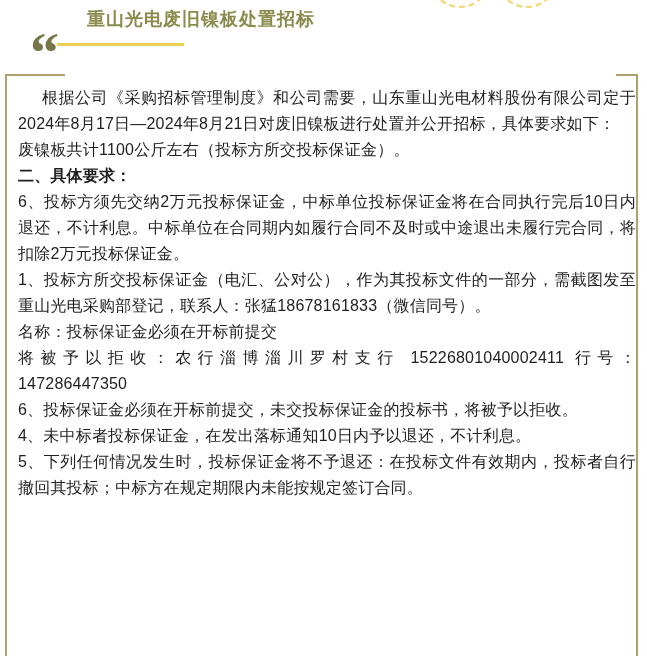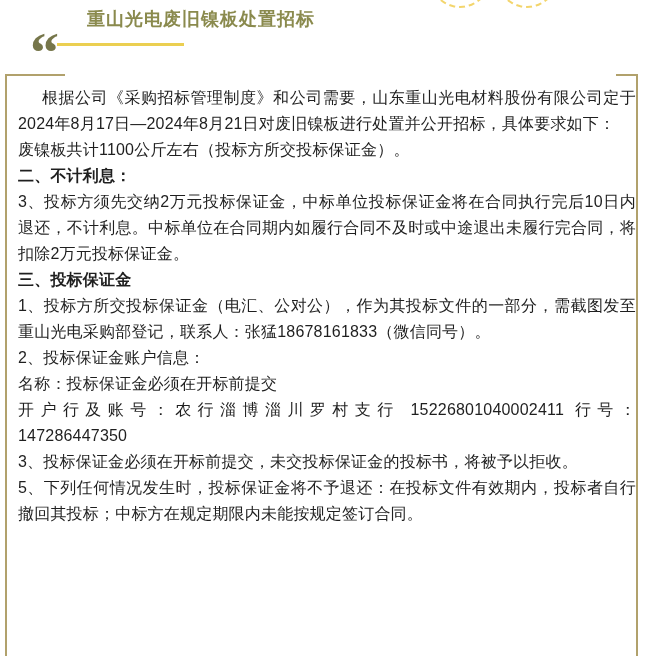--- a/index.html
+++ b/index.html
@@ -73,24 +73,23 @@
 
 <span class="quote">“</span>
 <div class="accent-line"></div>
 
 <div class="article-box">
   <div class="corner left"></div>
   <div class="corner right"></div>
   <div class="article-body">
       <p class="indent">根据公司《采购招标管理制度》和公司需要，山东重山光电材料股份有限公司定于2024年8月17日—2024年8月21日对废旧镍板进行处置并公开招标，具体要求如下：</p>
       <p class="plain">废镍板共计1100公斤左右（投标方所交投标保证金）。</p>
-      <p class="heading">二、不计利息：</p>
-      <p class="plain">3、投标方须先交纳2万元投标保证金，中标单位投标保证金将在合同执行完后10日内退还，不计利息。中标单位在合同期内如履行合同不及时或中途退出未履行完合同，将扣除2万元投标保证金。</p>
-      <p class="heading">三、投标保证金</p>
+      <p class="heading">二、具体要求：</p>
+      <p class="plain">6、投标方须先交纳2万元投标保证金，中标单位投标保证金将在合同执行完后10日内退还，不计利息。中标单位在合同期内如履行合同不及时或中途退出未履行完合同，将扣除2万元投标保证金。</p>
       <p class="plain">1、投标方所交投标保证金（电汇、公对公），作为其投标文件的一部分，需截图发至重山光电采购部登记，联系人：张猛18678161833（微信同号）。</p>
-      <p class="plain">2、投标保证金账户信息：</p>
       <p class="plain">名称：投标保证金必须在开标前提交</p>
-      <p class="stretch">开户行及账号：农行淄博淄川罗村支行 15226801040002411 行号：</p>
+      <p class="stretch">将被予以拒收：农行淄博淄川罗村支行 15226801040002411 行号：</p>
       <p class="plain">147286447350</p>
-      <p class="plain">3、投标保证金必须在开标前提交，未交投标保证金的投标书，将被予以拒收。</p>
+      <p class="plain">6、投标保证金必须在开标前提交，未交投标保证金的投标书，将被予以拒收。</p>
+      <p class="plain">4、未中标者投标保证金，在发出落标通知10日内予以退还，不计利息。</p>
       <p class="plain">5、下列任何情况发生时，投标保证金将不予退还：在投标文件有效期内，投标者自行撤回其投标；中标方在规定期限内未能按规定签订合同。</p>
     </div>
 </div>
 
 </body></html>

